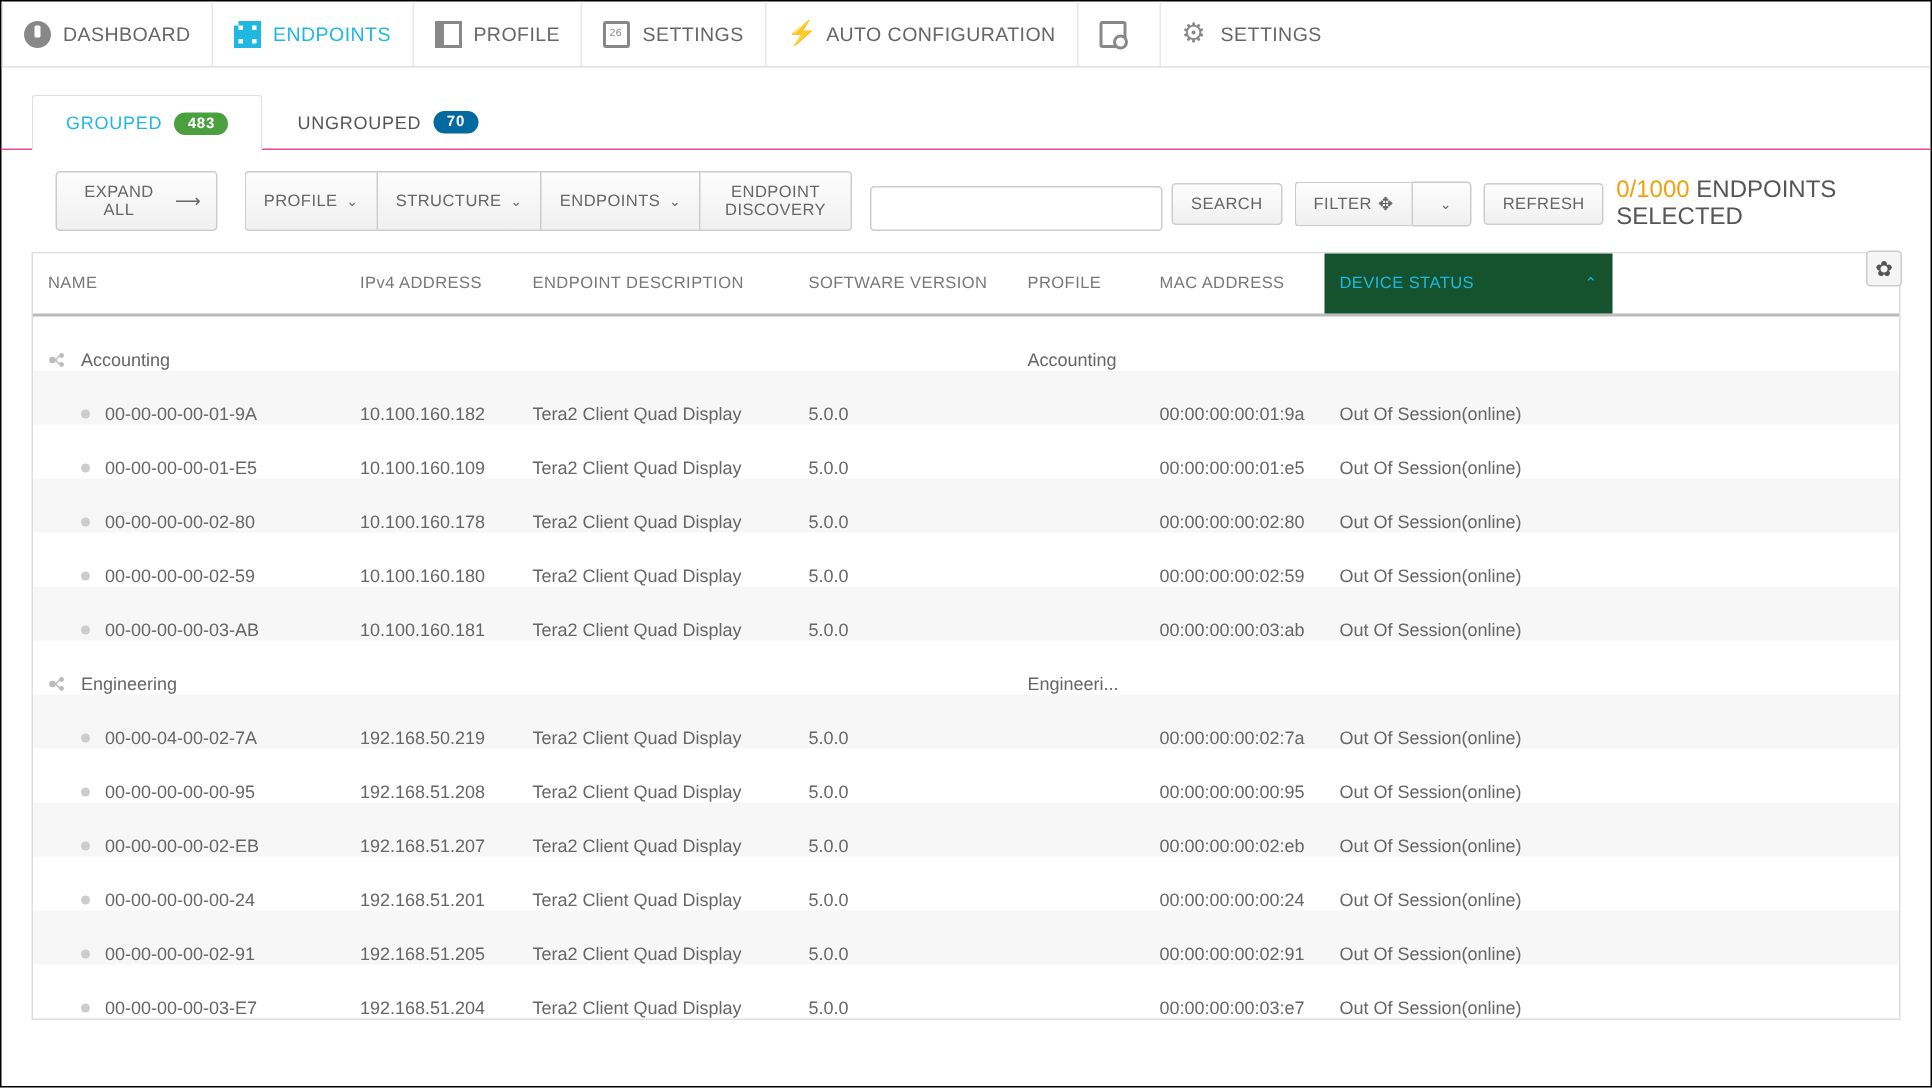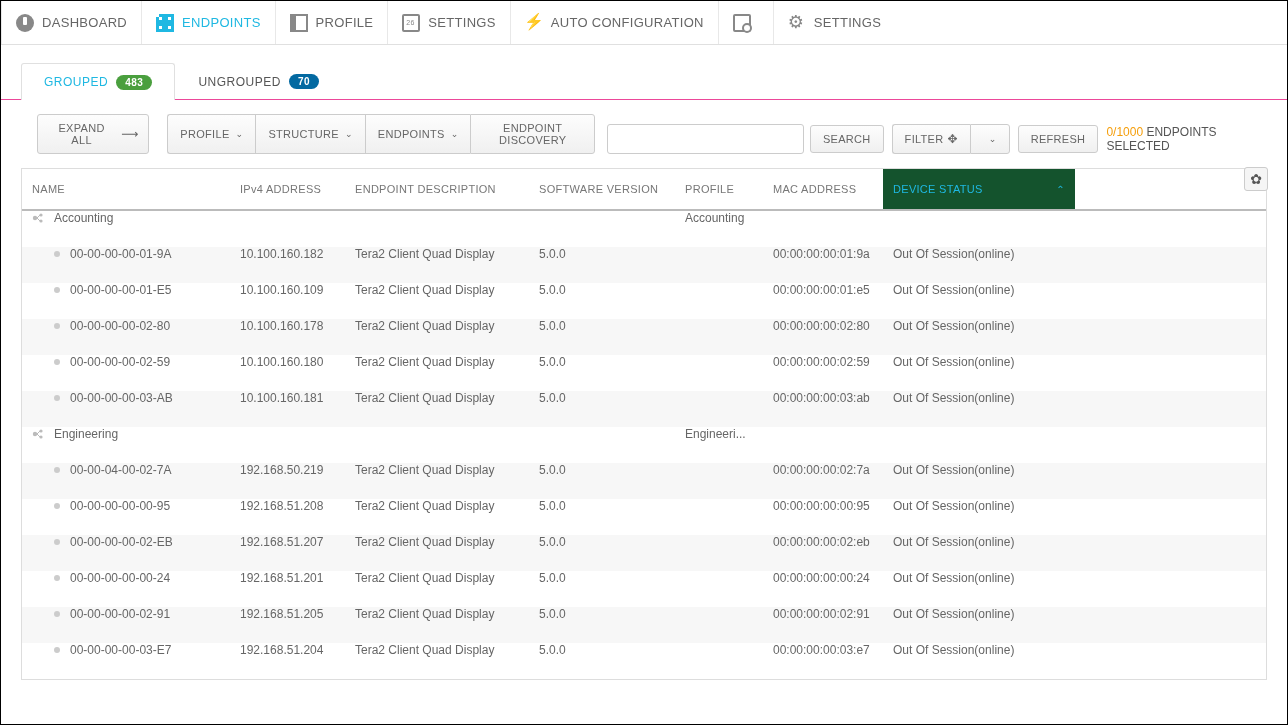--- a/index.html
+++ b/index.html
@@ -38,41 +38,41 @@
 .btn { background: linear-gradient(#fdfdfd, #f0f0f0); border: 1px solid #ccc; border-radius: 3px; padding: 7px 12px; font-size: 11px; color: #666; cursor: pointer; display: flex; align-items: center; letter-spacing: 0.3px; }
 .btn-group { display: flex; gap: 0; }
 .btn-group .btn { border-radius: 0; border-right: none; }
 .btn-group .btn:first-child { border-top-left-radius: 3px; border-bottom-left-radius: 3px; }
 .btn-group .btn:last-child { border-top-right-radius: 3px; border-bottom-right-radius: 3px; border-right: 1px solid #ccc; }
 .btn .chev { margin-left: 6px; font-size: 9px; }
 .btn .expand-ico { margin-left: 8px; font-size: 12px; letter-spacing:-2px; }
 .search-input { width: 210px; height: 30px; border: 1px solid #ccc; border-radius: 3px; padding: 0 8px; margin-left: 6px; }
 .spacer-flex { flex: 0 0 6px; }
 .toolbar-right { margin-left: auto; display: flex; align-items: center; gap: 8px; }
-.selected-count { font-size: 12px; }
+.selected-count { font-size: 16px; }
 .selected-count .num { color: #f59e0b; }
 .move-icon { font-size: 12px; margin-left:4px; }
 
 
 .grid-wrap { position: relative; margin: 0 20px; border: 1px solid #ddd; }
 .gear-btn { position: absolute; top: -2px; right: -2px; width: 24px; height: 24px; border: 1px solid #ccc; background: #f5f5f5; border-radius: 3px; cursor: pointer; display: flex; align-items: center; justify-content: center; z-index: 2; font-size:14px; }
 .grid-header { display: flex; background: #fff; border-bottom: 2px solid #bbb; height: 42px; align-items: center; font-size: 11px; color: #777; letter-spacing: 0.3px; }
 .grid-header .col, .grid-row .col { padding: 0 10px; overflow: hidden; text-overflow: ellipsis; white-space: nowrap; }
 .col.name { width: 208px; }
 .col.ip { width: 115px; }
 .col.desc { width: 184px; }
 .col.ver { width: 146px; }
 .col.profile { width: 88px; }
 .col.mac { width: 120px; }
 .col.status { width: 192px; position: relative; }
 .grid-header .col.status { background: #14532d; color: #1fb8e2; height: 100%; display: flex; align-items: center; }
 .sort-arrow { position: absolute; right: 10px; color: #1fb8e2; font-size: 10px; }
 
 .grid-body { height: 468px; overflow-y: scroll; }
-.grid-row { display: flex; height: 36px; align-items: flex-start; font-size: 12px; color: #666; }
+.grid-row { display: flex; height: 36px; align-items: flex-end; font-size: 12px; color: #666; }
 .grid-row:nth-child(even) { background: #f7f7f7; }
 .grid-row.group { }
 .group-toggle { display: inline-block; width: 14px; height: 14px; margin-right: 8px; vertical-align: middle; }
 .group-toggle svg { width: 14px; height: 14px; }
 .row-bullet { display: inline-block; width: 6px; height: 6px; background: #ccc; border-radius: 50%; margin: 0 10px 0 22px; vertical-align: middle; }
 .col.name { display: flex; align-items: center; }
 
 
 .grid-body::-webkit-scrollbar { width: 16px; }
 .grid-body::-webkit-scrollbar-track { background: #eee; }

